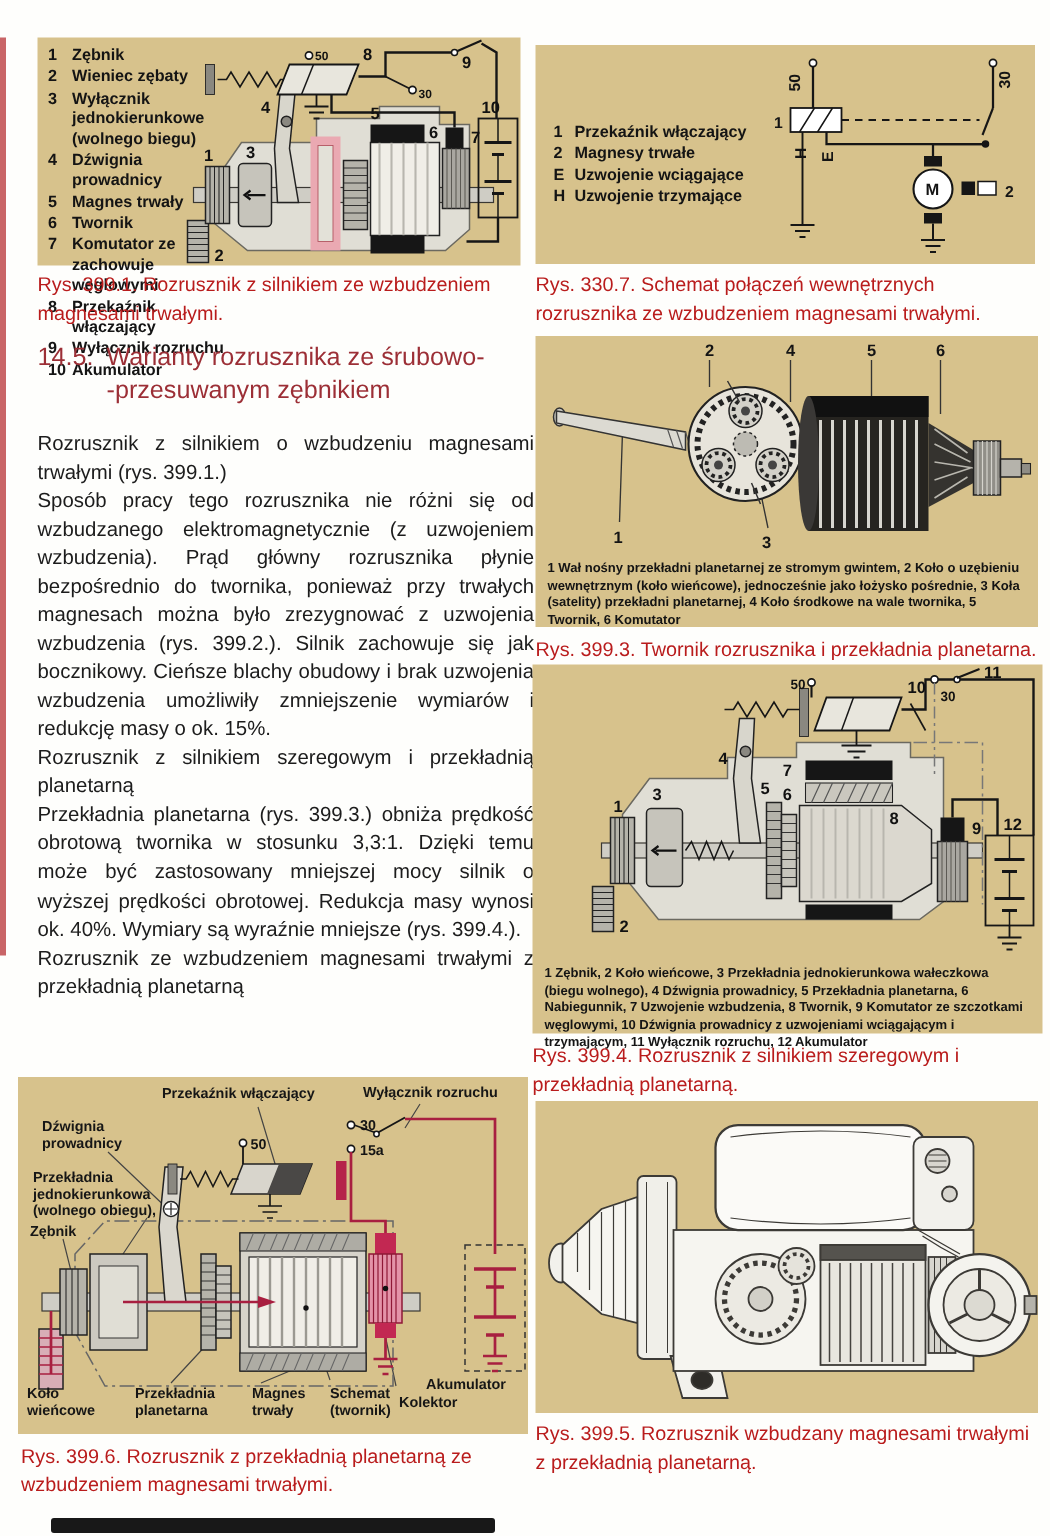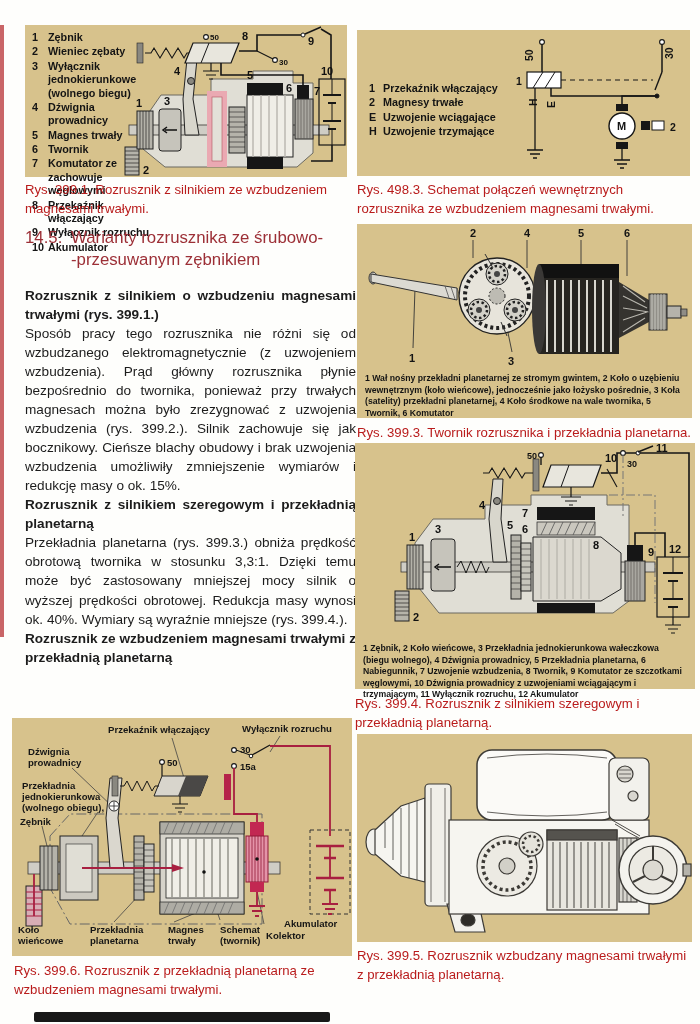--- a/index.html
+++ b/index.html
@@ -10,21 +10,21 @@
   .finekey{position:absolute;font-size:8.7px;font-weight:bold;line-height:1.33;color:#141414}
   .legend{position:absolute;display:flex;flex-direction:column;gap:1px}
   .lg{display:flex;font-size:10.8px;font-weight:bold;line-height:1.24;color:#141414}
   .lg .n{width:16px;flex:none}
   .lg .t{flex:1}
   .lg2 .n{width:14px}
   .sec-heading{position:absolute;left:25px;top:227px;width:332px;display:flex;color:#9c2f36;font-weight:normal;font-size:16.8px;line-height:1.3}
   .sec-num{width:46px;flex:none}
   .tl{display:block}
   .bodycol{position:absolute;left:25px;top:286px;width:331px;font-size:13.6px;line-height:1.4;text-align:justify}
-  .bodycol .sub{font-weight:bold}
+  .bodycol .sub{font-weight:normal}
   .f6lab{position:absolute;font-size:9.6px;font-weight:bold;line-height:1.15;color:#161616}
   svg{display:block}
   svg text{font-family:"Liberation Sans",sans-serif}
   .gutter{position:absolute;left:0;top:25px;width:4px;height:612px;background:#bf4a4c;opacity:.85}
   .scanbar{position:absolute;left:34px;top:1012px;width:296px;height:10px;background:#181818;border-radius:2px}
 </style>
 </head>
 <body>
 
 <div class="gutter"></div>
@@ -186,21 +186,21 @@
       <text x="176" y="31" transform="rotate(-90 176 31)">50</text>
       <text x="316" y="29" transform="rotate(-90 316 29)">30</text>
       <text x="159" y="55">1</text>
       <text x="180" y="76" transform="rotate(-90 180 76)">H</text>
       <text x="198" y="78" transform="rotate(-90 198 78)">E</text>
       <text x="260" y="100" font-size="11">M</text>
       <text x="313" y="101">2</text>
     </g>
   </svg>
 </div>
-<div class="caption" style="left:357px;top:181px;width:333px">Rys. 498.3. Schemat połączeń wewnętrznych rozrusznika ze wzbudzeniem magnesami trwałymi.</div>
+<div class="caption" style="left:357px;top:181px;width:333px">Rys. 330.7. Schemat połączeń wewnętrznych rozrusznika ze wzbudzeniem magnesami trwałymi.</div>
 
 <div class="sec-heading">
   <span class="sec-num">14.5.</span>
   <span class="sec-title">
     <span class="tl">Warianty rozrusznika ze śrubowo-</span>
     <span class="tl">-przesuwanym zębnikiem</span>
   </span>
 </div>
 
 <div class="bodycol">

